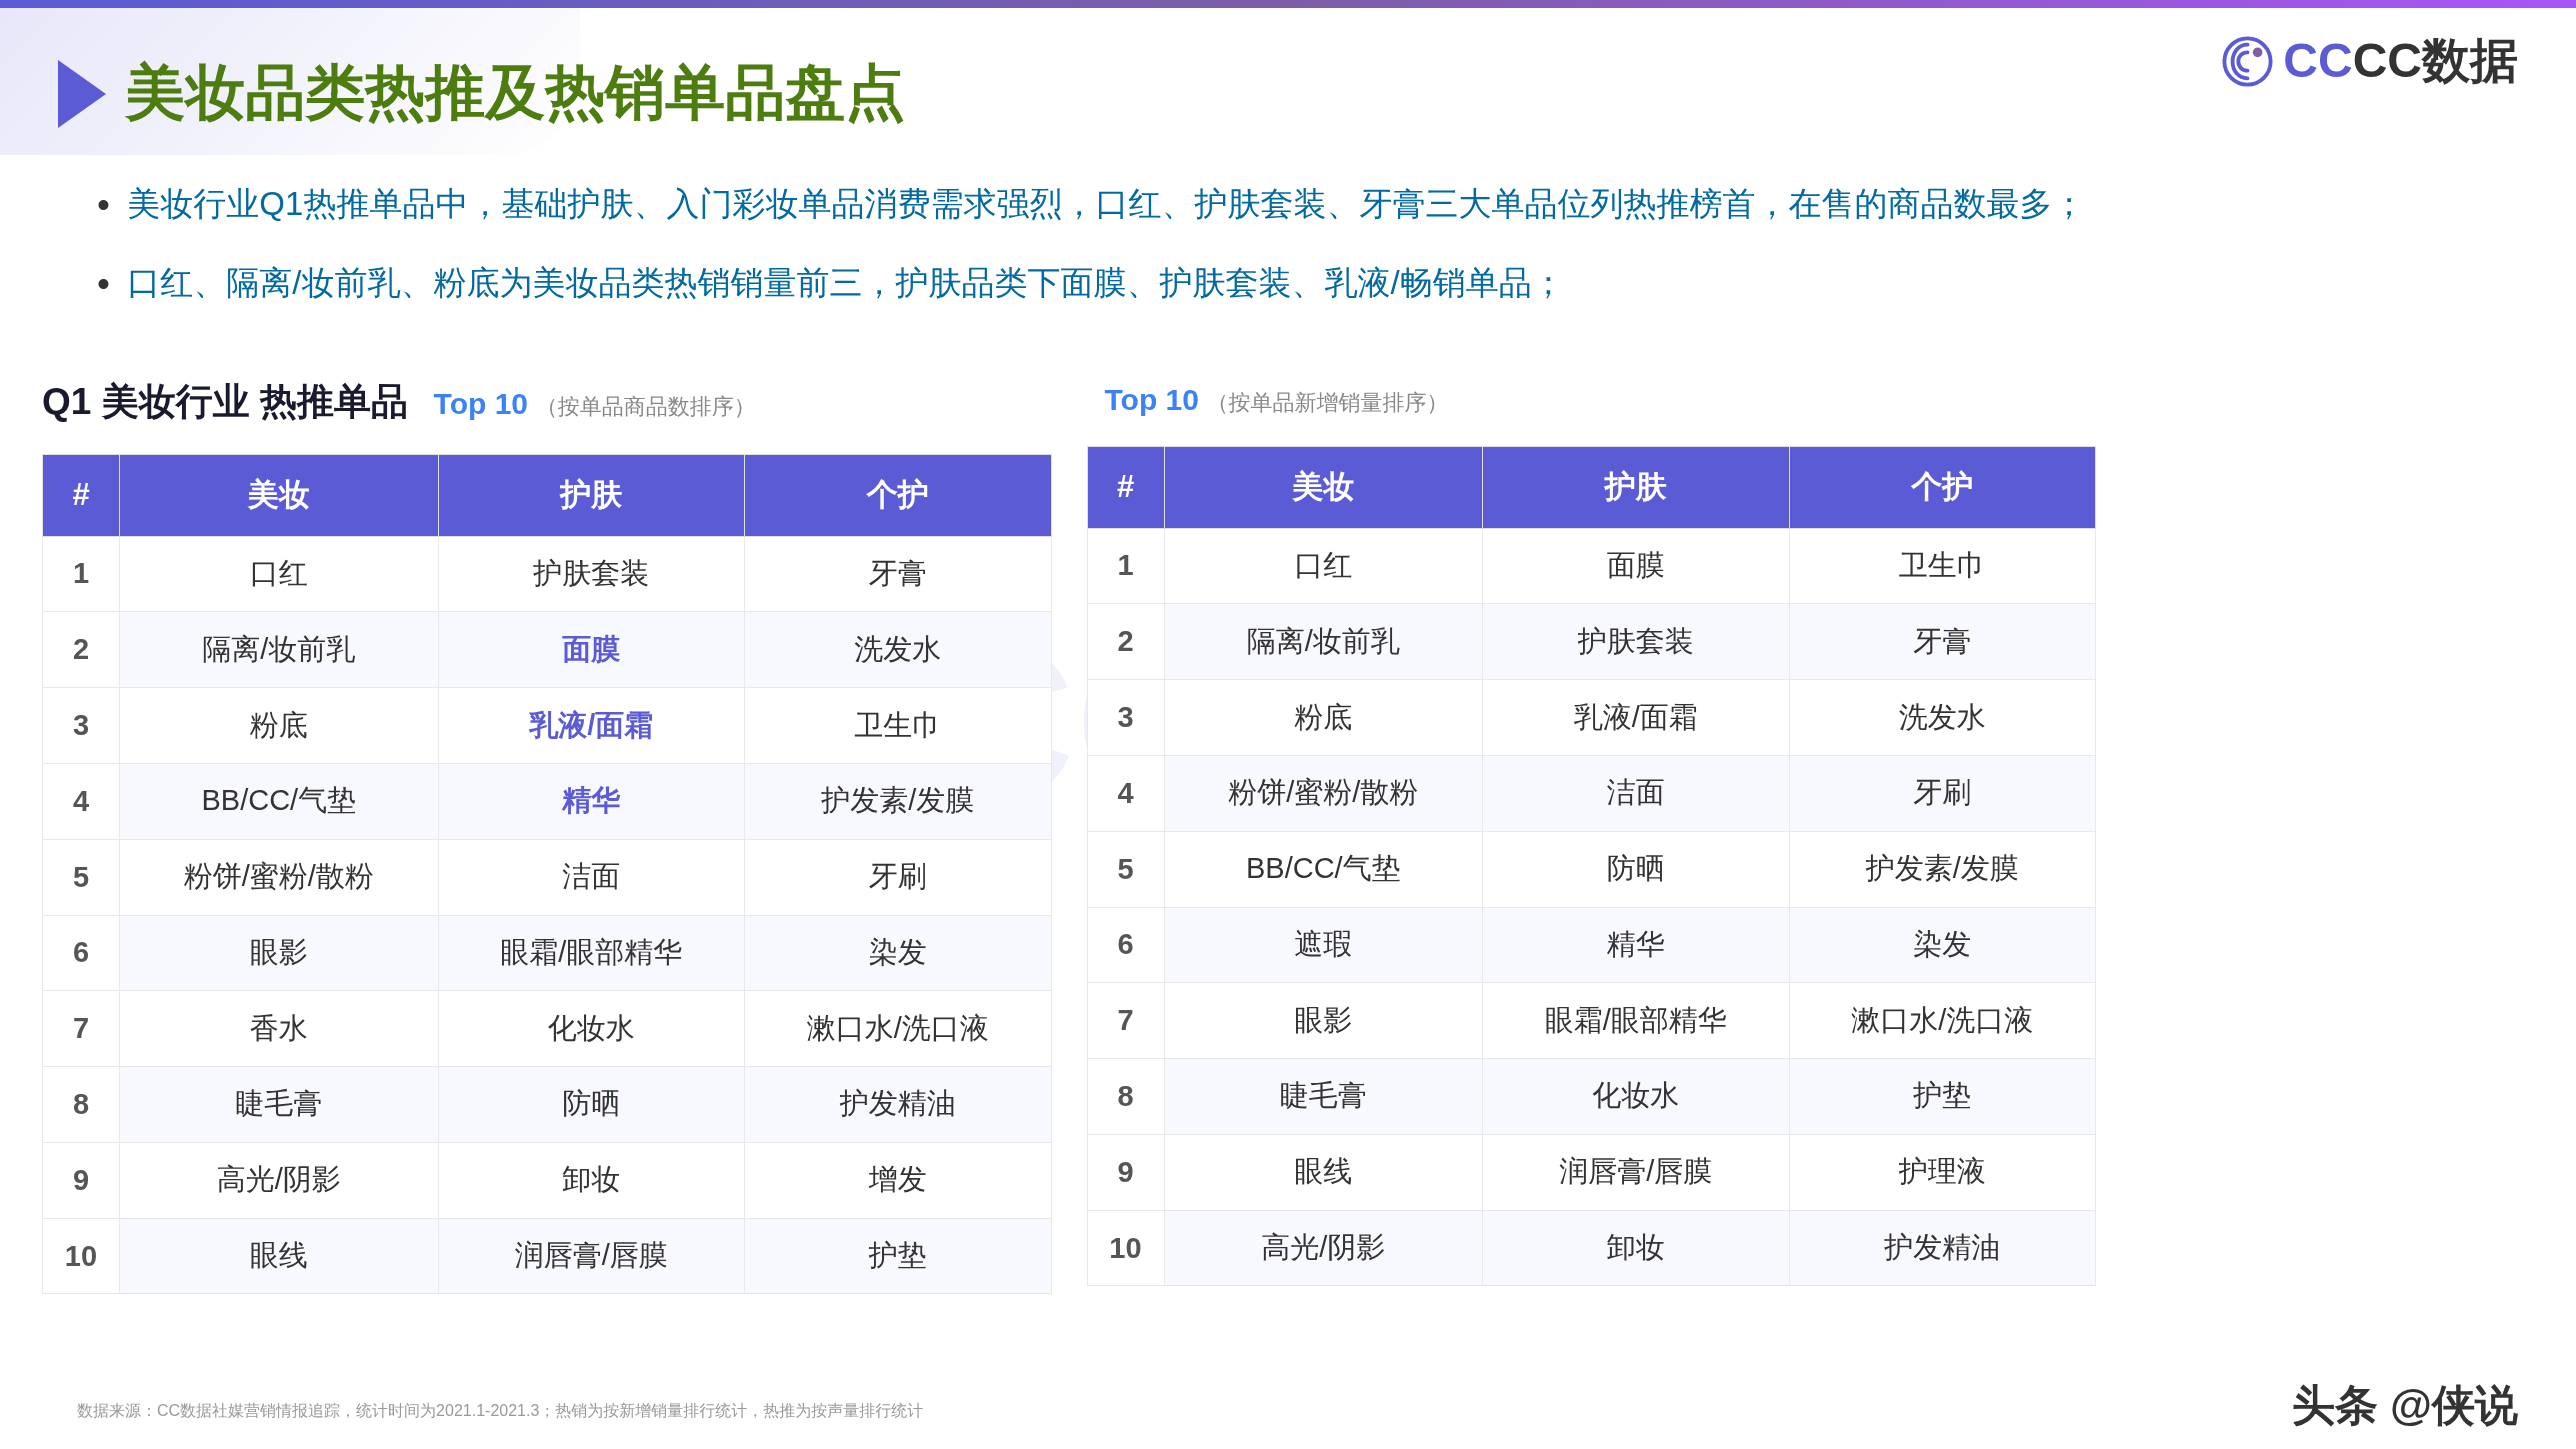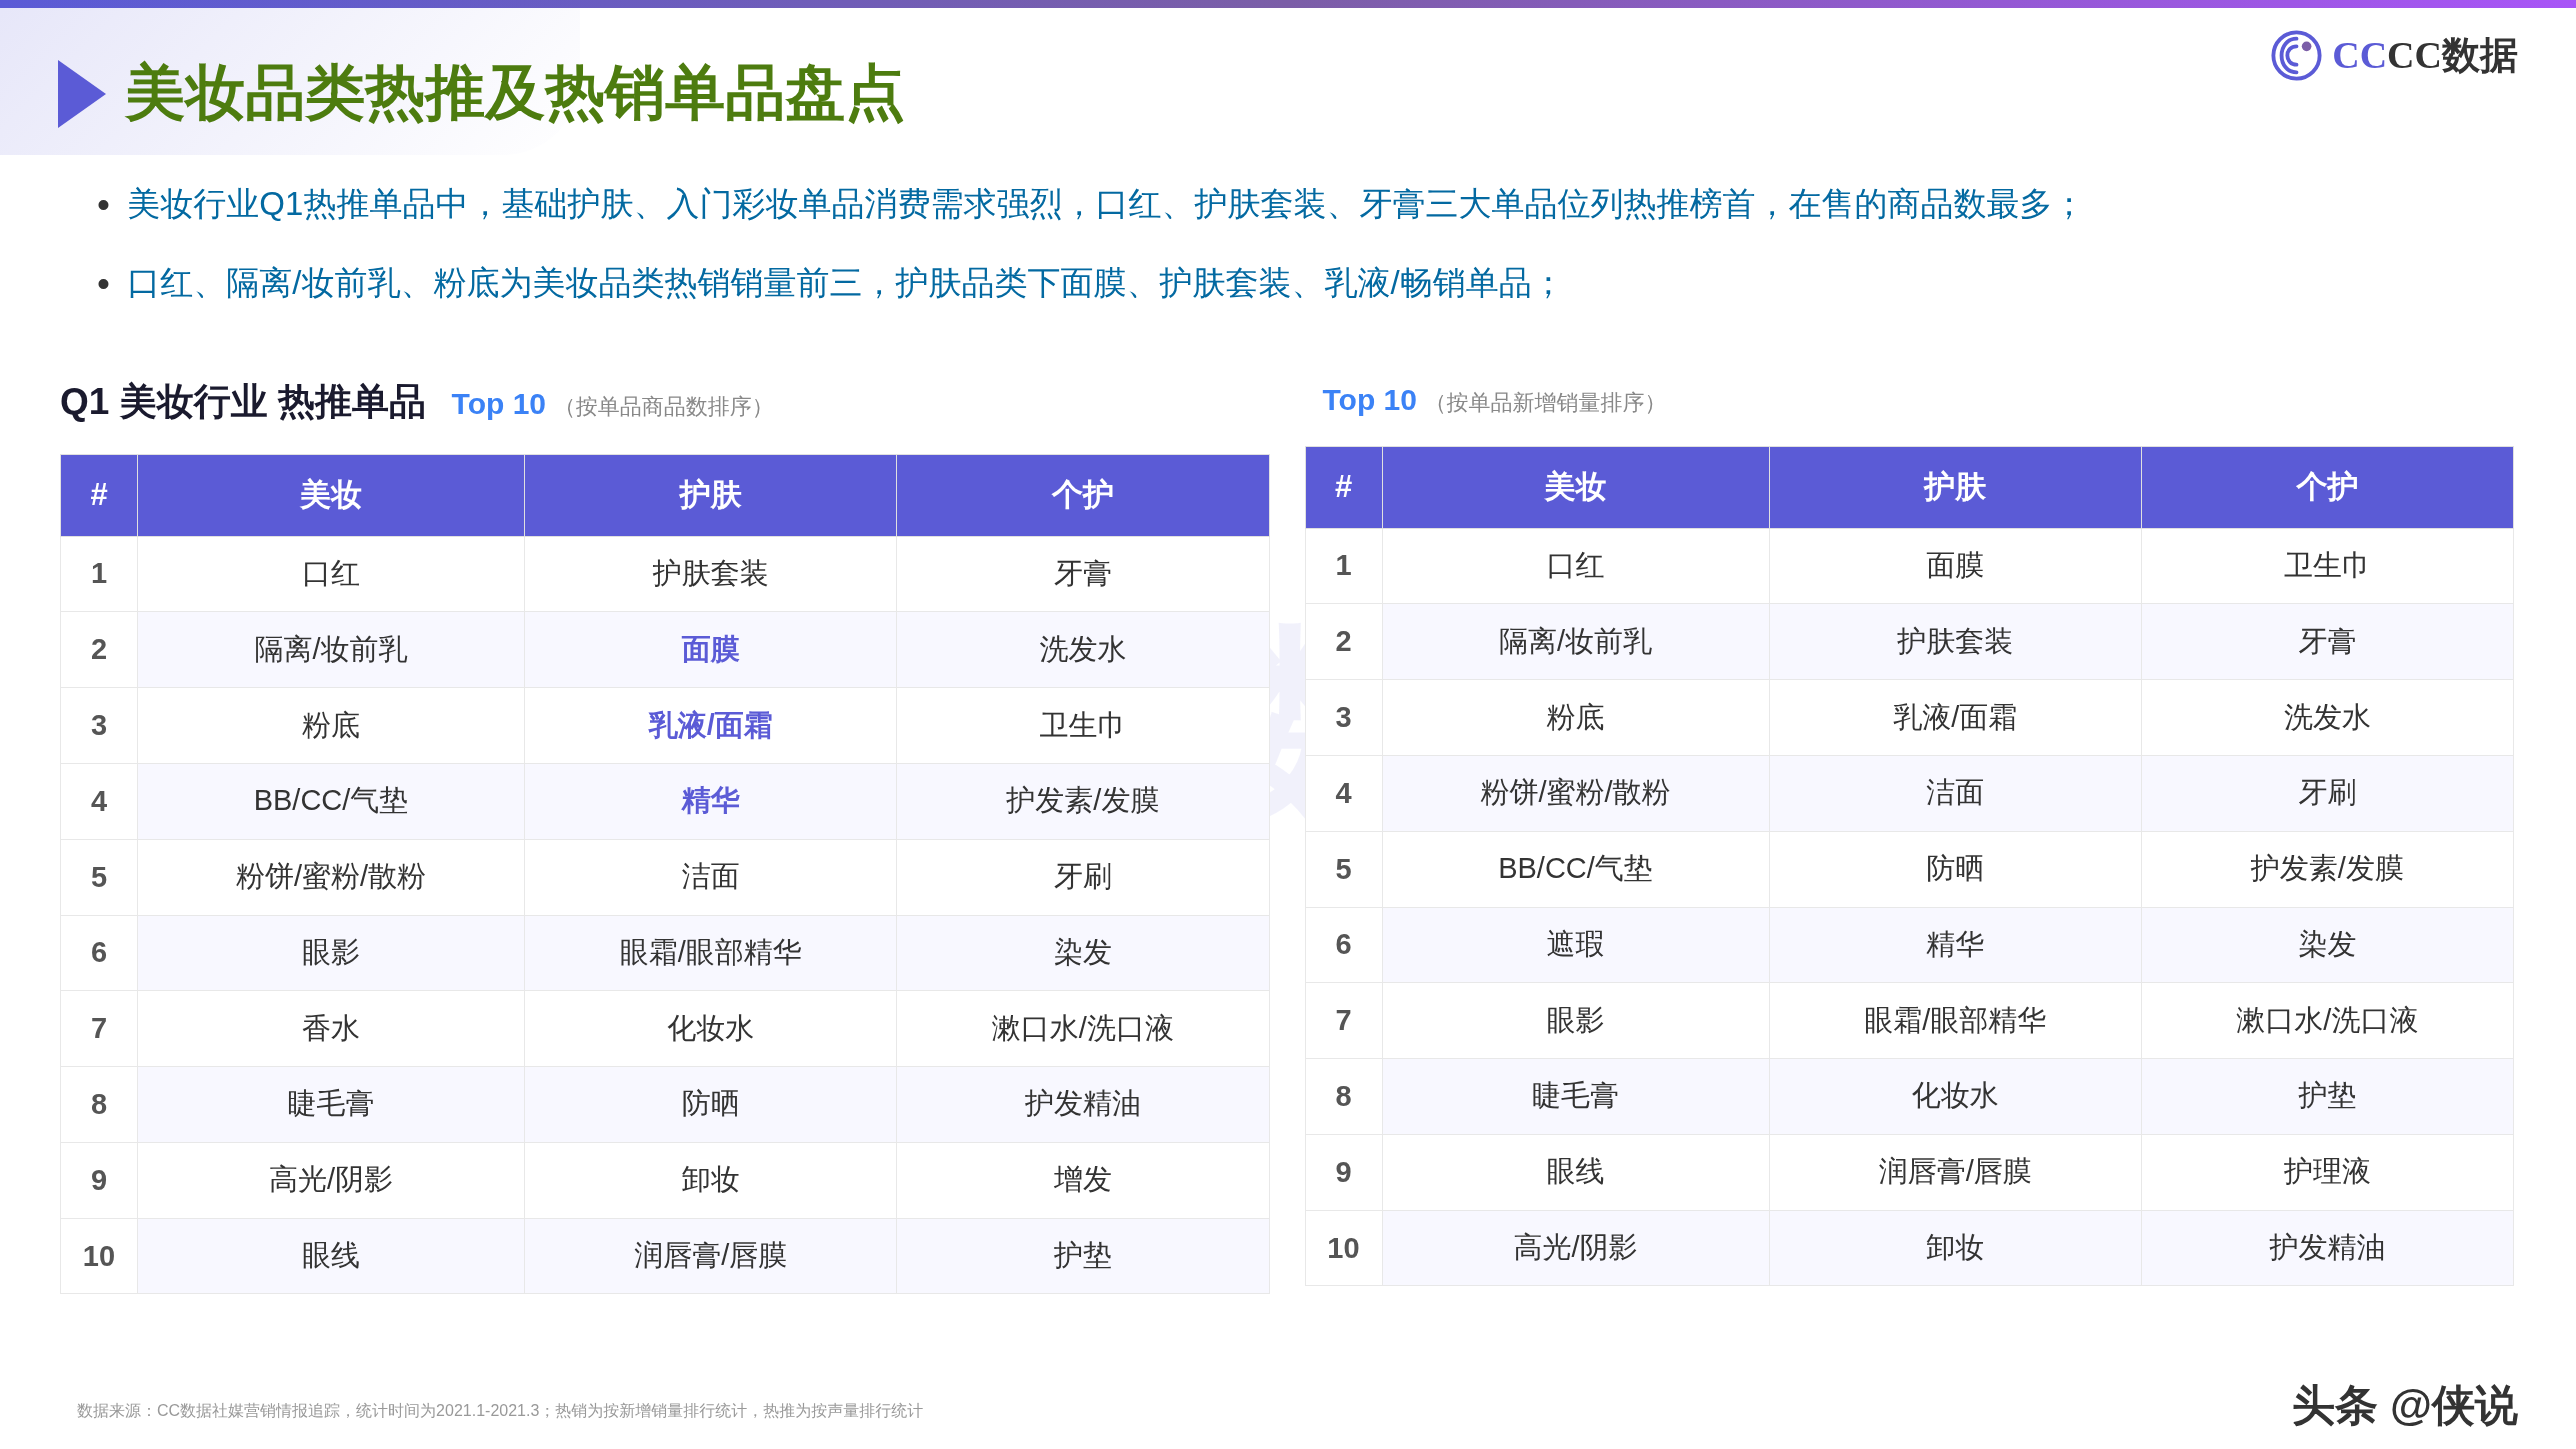--- a/index.html
+++ b/index.html
@@ -25,24 +25,23 @@
       position: absolute;
       top: 29px; right: 58px;
       display: flex;
       align-items: center;
       gap: 9.7px;
     }
     .logo-icon {
       width: 53px; height: 53px;
     }
     .logo-text {
-      font-size: 38px;
+      font-size: 48px;
       font-weight: bold;
       color: #1a1a2e;
-      font-family: Liberation Serif, serif;
     }
     .logo-text span {
       color: #5b5bd6;
     }
 
     
     .title-section {
       position: absolute;
       top: 53px; left: 58px;
       display: flex;
@@ -82,22 +81,22 @@
     .bullet-text {
       font-size: 33px;
       color: #0369a1;
       line-height: 1.5;
     }
 
     
     .tables-container {
       position: absolute;
       top: 377px;
-      left: 60px;
-      width: 2454px;
+      left: 42px;
+      width: 2054px;
       display: flex;
       gap: 35px;
     }
 
     .table-section {
       flex: 1;
     }
 
     .table-title {
       font-size: 37px;

